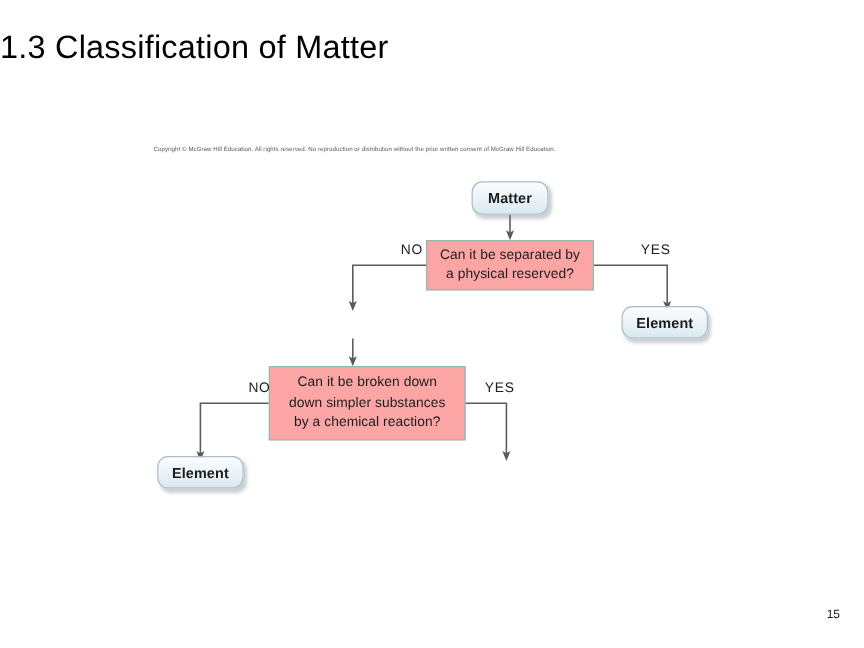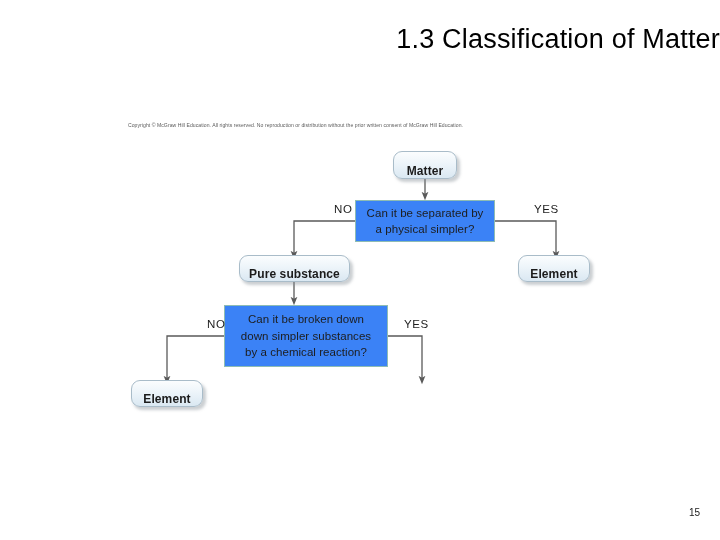--- a/index.html
+++ b/index.html
@@ -18,21 +18,21 @@
     background: #ffffff;
     overflow: hidden;
   }
 
   
   #slide-title {
     position: absolute;
     left: 0;
     top: 24px;
     width: 720px;
-    text-align: right;
+    text-align: left;
     font-size: 27px;
     font-weight: normal;
     letter-spacing: 0.2px;
     color: #000000;
     white-space: nowrap;
   }
 
   
   #copyright-line {
     position: absolute;
@@ -74,28 +74,27 @@
   
   .node.rounded {
     border: 1px solid #a9bcc9;
     border-radius: 9px;
     background: linear-gradient(to bottom, #fbfdfe 0%, #eef5fa 42%, #dae8f2 100%);
     box-shadow: 2.5px 3px 3px rgba(130,140,148,0.42);
     font-weight: bold;
     font-size: 12px;
     color: #1b1b1b;
     letter-spacing: 0.1px;
-    align-items: flex-end;
   }
 
   
   .node.decision {
     border: 1px solid #8ebcb3;
     border-radius: 0;
-    background: #3b82f6;
+    background: #fca5a5;
     font-weight: normal;
     font-size: 11.5px;
     line-height: 16.5px;
     color: #1d1d1d;
     letter-spacing: 0.05px;
   }
   .node.decision .dec-text { padding: 0 7px; }
 
   
   .branch-label {
@@ -149,31 +148,28 @@
       </g>
     </svg>
 
     <div class="node rounded" style="left:393px; top:151px; width:64px; height:28px;">
       <span>Matter</span>
     </div>
 
     <div class="node decision" style="left:355px; top:200px; width:140px; height:42px;">
       <div class="dec-text">
         <span>Can it be separated by</span><br>
-        <span>a physical simpler?</span>
+        <span>a physical reserved?</span>
       </div>
     </div>
 
     <div class="branch-label" style="left:310px; top:203px;">NO</div>
 
     <div class="branch-label" style="left:510px; top:203px;">YES</div>
 
-    <div class="node rounded" style="left:239px; top:255px; width:111px; height:27px;">
-      <span>Pure substance</span>
-    </div>
 
     <div class="node rounded" style="left:518px; top:255px; width:72px; height:27px;">
       <span>Element</span>
     </div>
 
     <div class="node decision" style="left:224px; top:305px; width:164px; height:62px;">
       <div class="dec-text">
         <span>Can it be broken down</span><br>
         <span>down simpler substances</span><br>
         <span>by a chemical reaction?</span>

